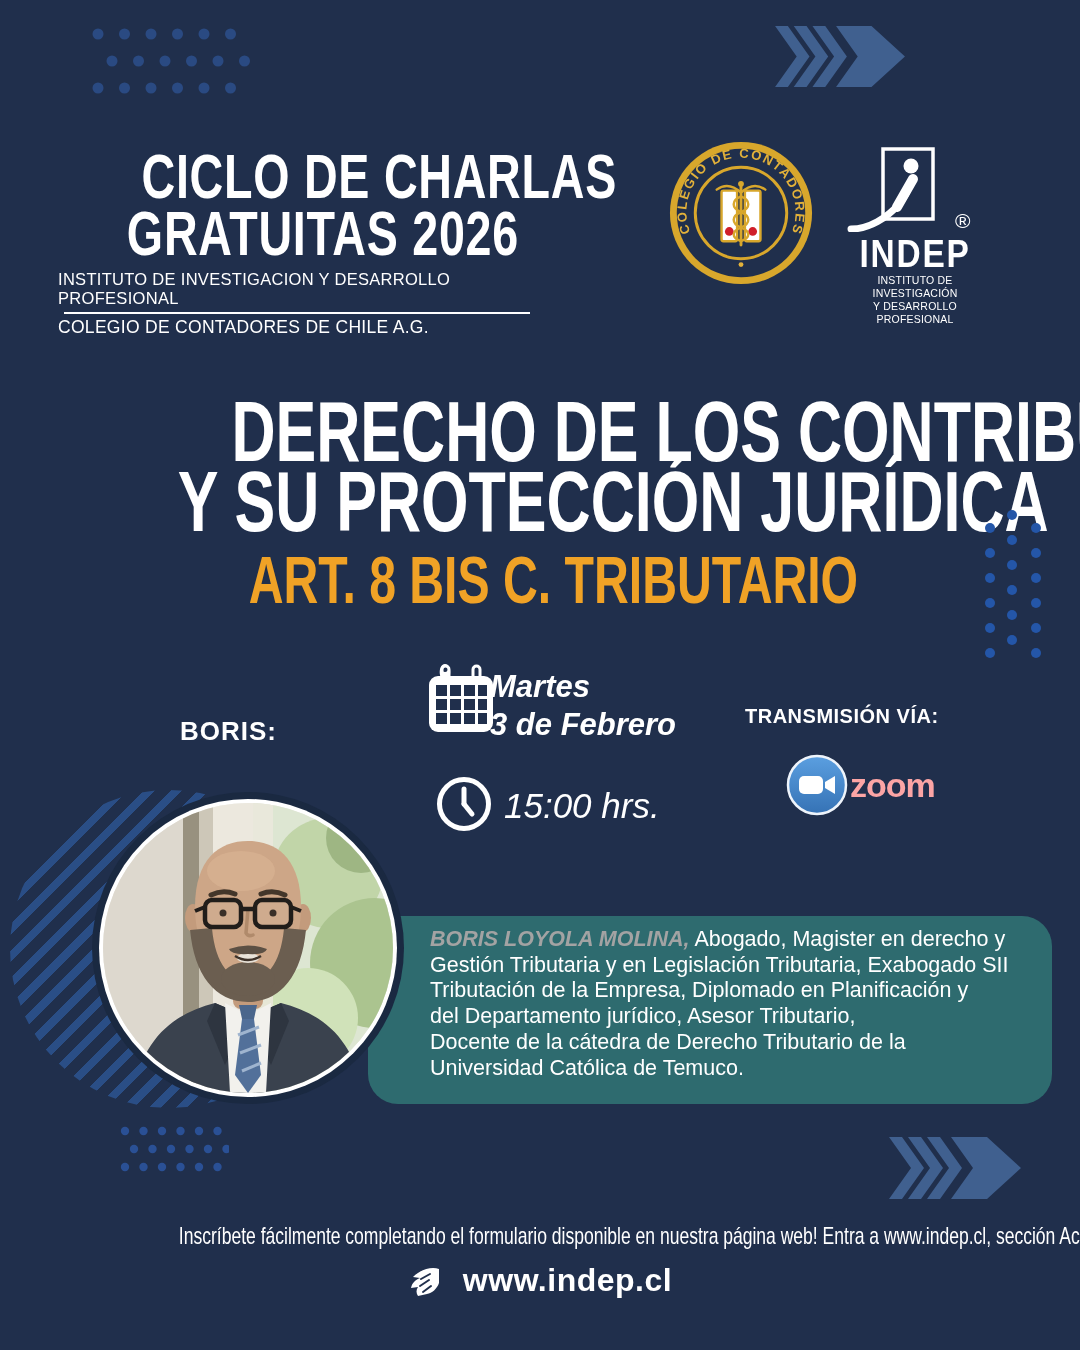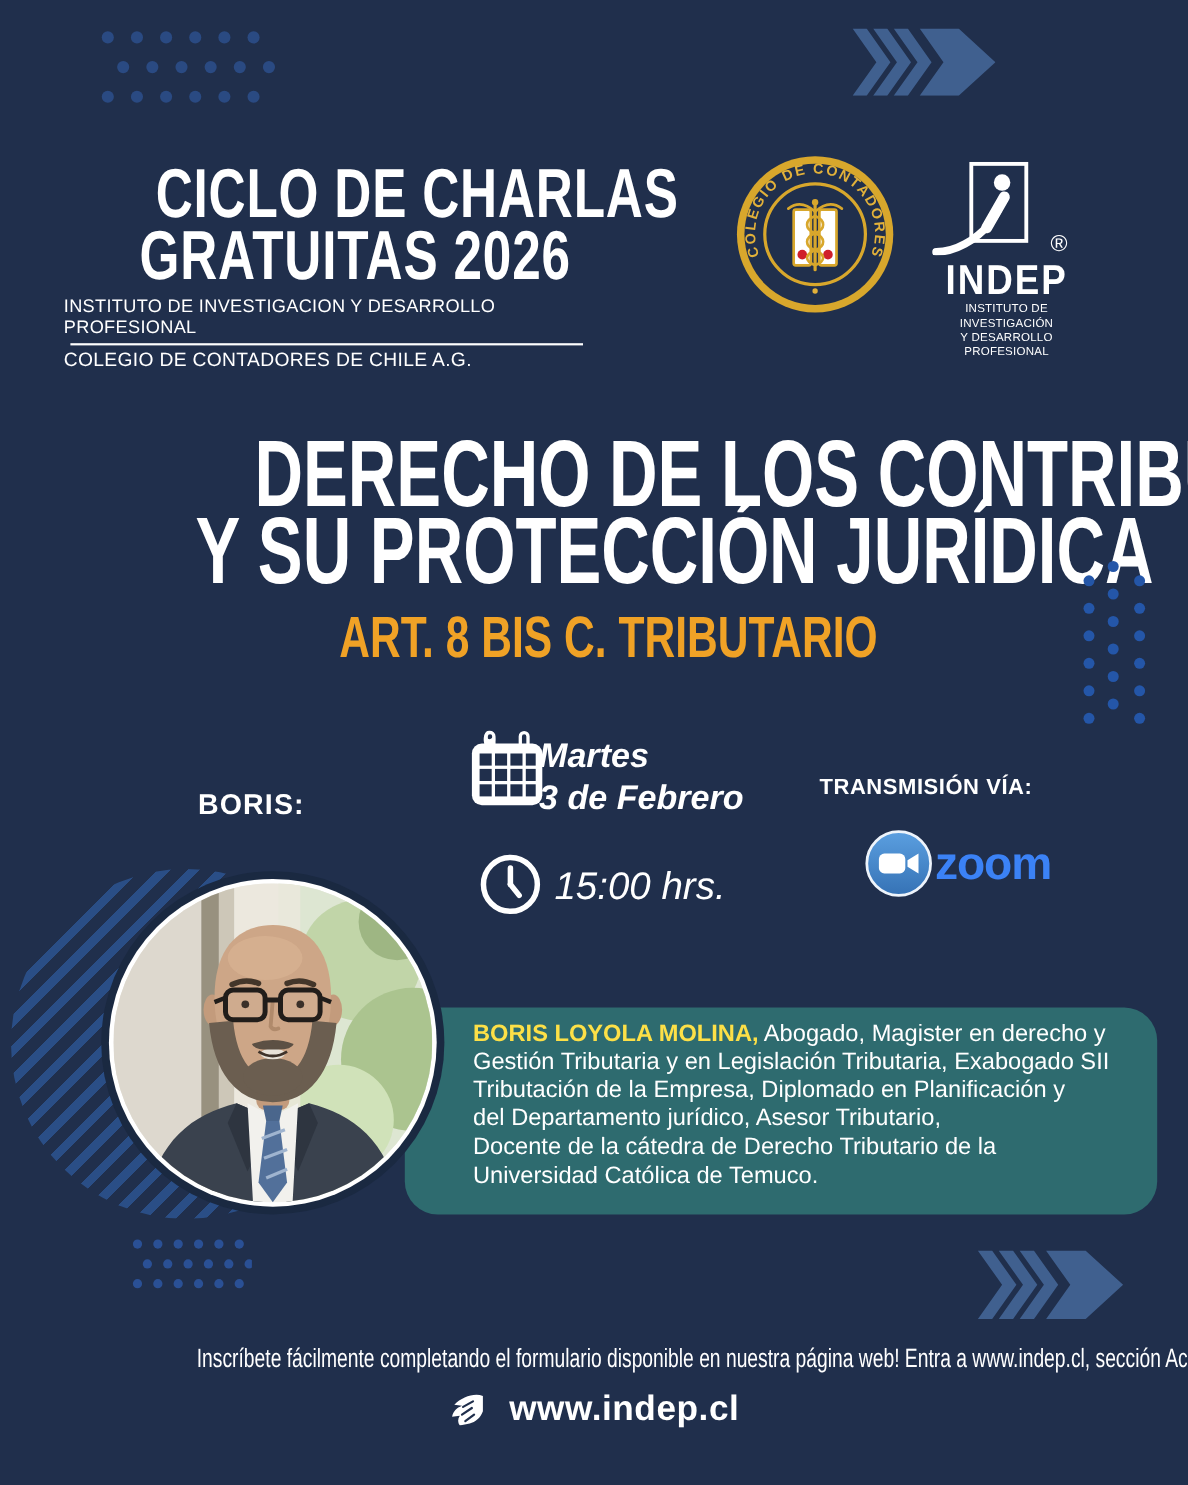--- a/index.html
+++ b/index.html
@@ -24,42 +24,42 @@
   .logo-colegio { left:668px; top:140px; width:146px; height:146px; }
   .indep-wrap { left:845px; top:146px; width:140px; text-align:center; }
   .indep-name { font-size:38px; font-weight:bold; letter-spacing:2px; line-height:40px; margin-top:-2px; }
   .indep-name .cx { transform:scaleX(0.88); }
   .indep-tag { font-size:10.5px; line-height:13px; letter-spacing:0.2px; }
 
   
   .title { left:0; top:396px; width:1080px; text-align:center; font-weight:bold; }
   .t1, .t2 { font-size:86px; line-height:70px; }
   .t1 .cx, .t2 .cx { transform:scaleX(0.71); }
-  .t3 { font-size:53px; line-height:88px; color:#f0a226;padding-left:27px; }
+  .t3 { font-size:66px; line-height:88px; color:#f0a226;padding-left:27px; }
   .t3 .cx { transform:scaleX(0.73); }
 
   
   .expone { left:180px; top:716px; font-size:26px; font-weight:bold; letter-spacing:1px; }
   .datebox { left:490px; top:668px; font-size:31px; font-style:italic; font-weight:bold; line-height:38px; }
   .timetxt { left:504px; top:786px; font-size:35px; font-style:italic; font-weight:normal; }
   .trans { left:745px; top:705px; font-size:20px; font-weight:bold; letter-spacing:0.5px; }
   .zoomlogo { left:786px; top:754px; display:flex; align-items:center; }
-  .zoomword { font-size:42px; font-weight:bold; color:#3b82f6; letter-spacing:-1px; margin-left:2px; }
+  .zoomword { font-size:34px; font-weight:bold; color:#fca5a5; letter-spacing:-1px; margin-left:2px; }
 
   
   .stripes { left:10px; top:790px; width:318px; height:318px; border-radius:50%;
     background:repeating-linear-gradient(135deg,#2a4e86 0 8px, transparent 8px 19px); }
   .ring-outer { left:92px; top:792px; width:312px; height:312px; border-radius:50%; background:#1a2941; }
   .ring-white { left:99px; top:799px; width:298px; height:298px; border-radius:50%; background:#ffffff; }
   .photo { left:103px; top:803px; width:290px; height:290px; border-radius:50%; overflow:hidden; }
 
   
   .bio-box { left:368px; top:916px; width:684px; height:188px; background:#2e6b6f; border-radius:30px; }
   .bio-text { left:430px; top:927px; width:614px; font-size:21.5px; line-height:25.7px; color:#fff; }
-  .bio-name { color:#fde047; font-weight:bold; }
+  .bio-name { color:#a3a3a3; font-weight:bold;font-style:italic; }
 
   
   .cta { left:0; top:1222px; width:1080px; text-align:center; font-size:24px; }
   .cta .cx { transform:scaleX(0.73); }
   .site { left:0; top:1262px; width:1080px; display:flex; justify-content:center; align-items:center; gap:21px; }
   .site-txt { font-size:32px; font-weight:bold; letter-spacing:0.5px; }
 </style>
 </head>
 <body>
 

